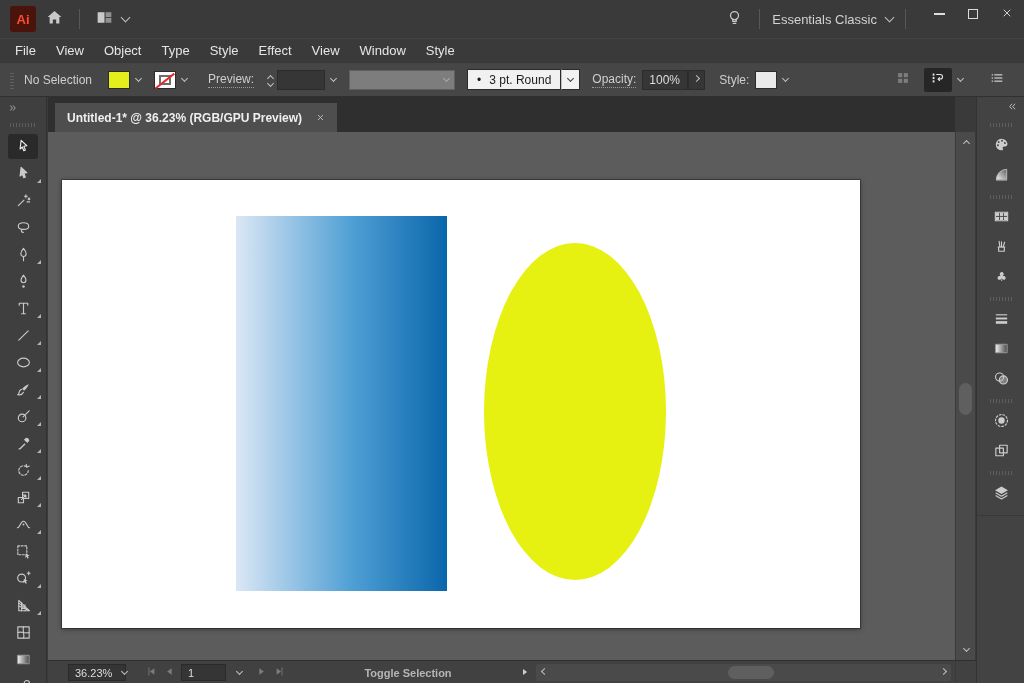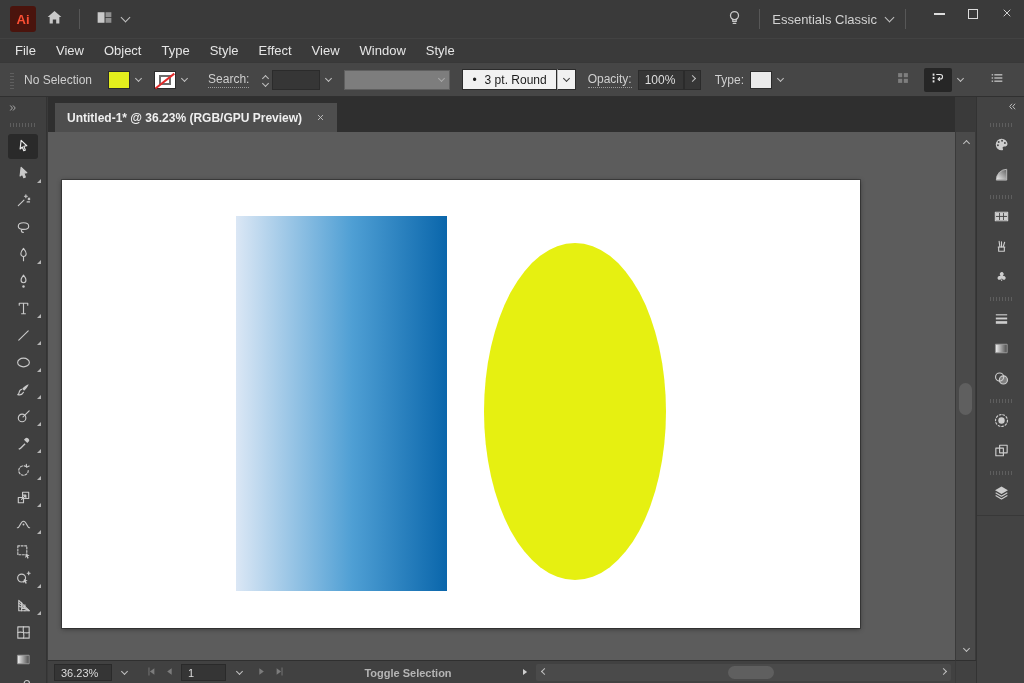--- a/index.html
+++ b/index.html
@@ -197,21 +197,21 @@
     <div class="grip-v"></div>
     <span class="ctl-label" style="margin-right:16px;">No Selection</span>
     <div class="swatch" style="background: rgb(228, 238, 29);"></div>
     <div class="dd-chev">
         <span class="chev sm"></span>
       </div>
     <div class="swatch stroke-none" style="margin-left:8px;"></div>
     <div class="dd-chev">
         <span class="chev sm"></span>
       </div>
-    <span class="ctl-label dotted" style="margin-left:16px;">Search:</span>
+    <span class="ctl-label dotted" style="margin-left:16px;">Preview:</span>
     <div class="stepper">
       <span class="chev sm up"></span>
         <span class="chev sm"></span>
       </div>
     <div class="field" style="width:48px;"></div>
     <div class="dd-chev">
         <span class="chev sm"></span>
       </div>
     <div class="profile-dd" style="margin-left:8px;">
       <span class="chev sm"></span>
@@ -221,21 +221,21 @@
       <span>3 pt. Round</span>
       </div>
     <div class="white-dd-chev">
         <span class="chev sm"></span>
       </div>
     <span class="ctl-label dotted" style="margin-left:12px;">Opacity:</span>
     <div class="field" style="width:46px;margin-left:6px;">100%</div>
     <div class="arrow-btn">
       <span class="chev sm right"></span>
       </div>
-    <span class="ctl-label" style="margin-left:14px;">Type:</span>
+    <span class="ctl-label" style="margin-left:14px;">Style:</span>
     <div class="swatch" style="margin-left:6px;background:#e9e9e9;"></div>
     <div class="dd-chev">
         <span class="chev sm"></span>
       </div>
     <div class="spacer"></div>
     <div class="icon-btn dim">
       <span><svg width="16" height="16" viewBox="0 0 18 18" fill="none" stroke="currentColor" stroke-width="1.2" stroke-linecap="round" stroke-linejoin="round">
             <g fill="currentColor" stroke="none">
               <rect x="3.5" y="3.5" width="4.6" height="4.6"></rect>
               <rect x="9.9" y="3.5" width="4.6" height="4.6"></rect>
@@ -592,21 +592,21 @@
           <span><svg width="17" height="17" viewBox="0 0 18 18" fill="none" stroke="currentColor" stroke-width="1.2" stroke-linecap="round" stroke-linejoin="round">
               <path d="M9 2.6 L15.8 6.6 L9 10.6 L2.2 6.6 Z" fill="currentColor" stroke="none"></path>
               <path d="M3.2 9.6 L9 13 L14.8 9.6 M3.2 12.4 L9 15.8 L14.8 12.4"></path>
             </svg></span>
         </div>
         <div class="dock-divider"></div>
       </div>
   </div>
 
   <div class="statusbar">
-    <div class="abs sb-field" style="left:6px;width:58px;">36.23%</div>
+    <div class="abs sb-field" style="left:20px;width:58px;">36.23%</div>
     <div class="abs sb-chev" style="left:66px;">
       <span class="chev sm"></span>
       </div>
     <div class="abs sb-ico" style="left:95px;">
       <span><svg width="13" height="13" viewBox="0 0 18 18" fill="none" stroke="currentColor" stroke-width="1.2" stroke-linecap="round" stroke-linejoin="round">
             <path d="M5.5 4 V14"></path>
             <path d="M13 4.5 L6.8 9 L13 13.5 Z" fill="currentColor" stroke="none"></path>
           </svg></span>
       </div>
     <div class="abs sb-ico" style="left:113px;">

